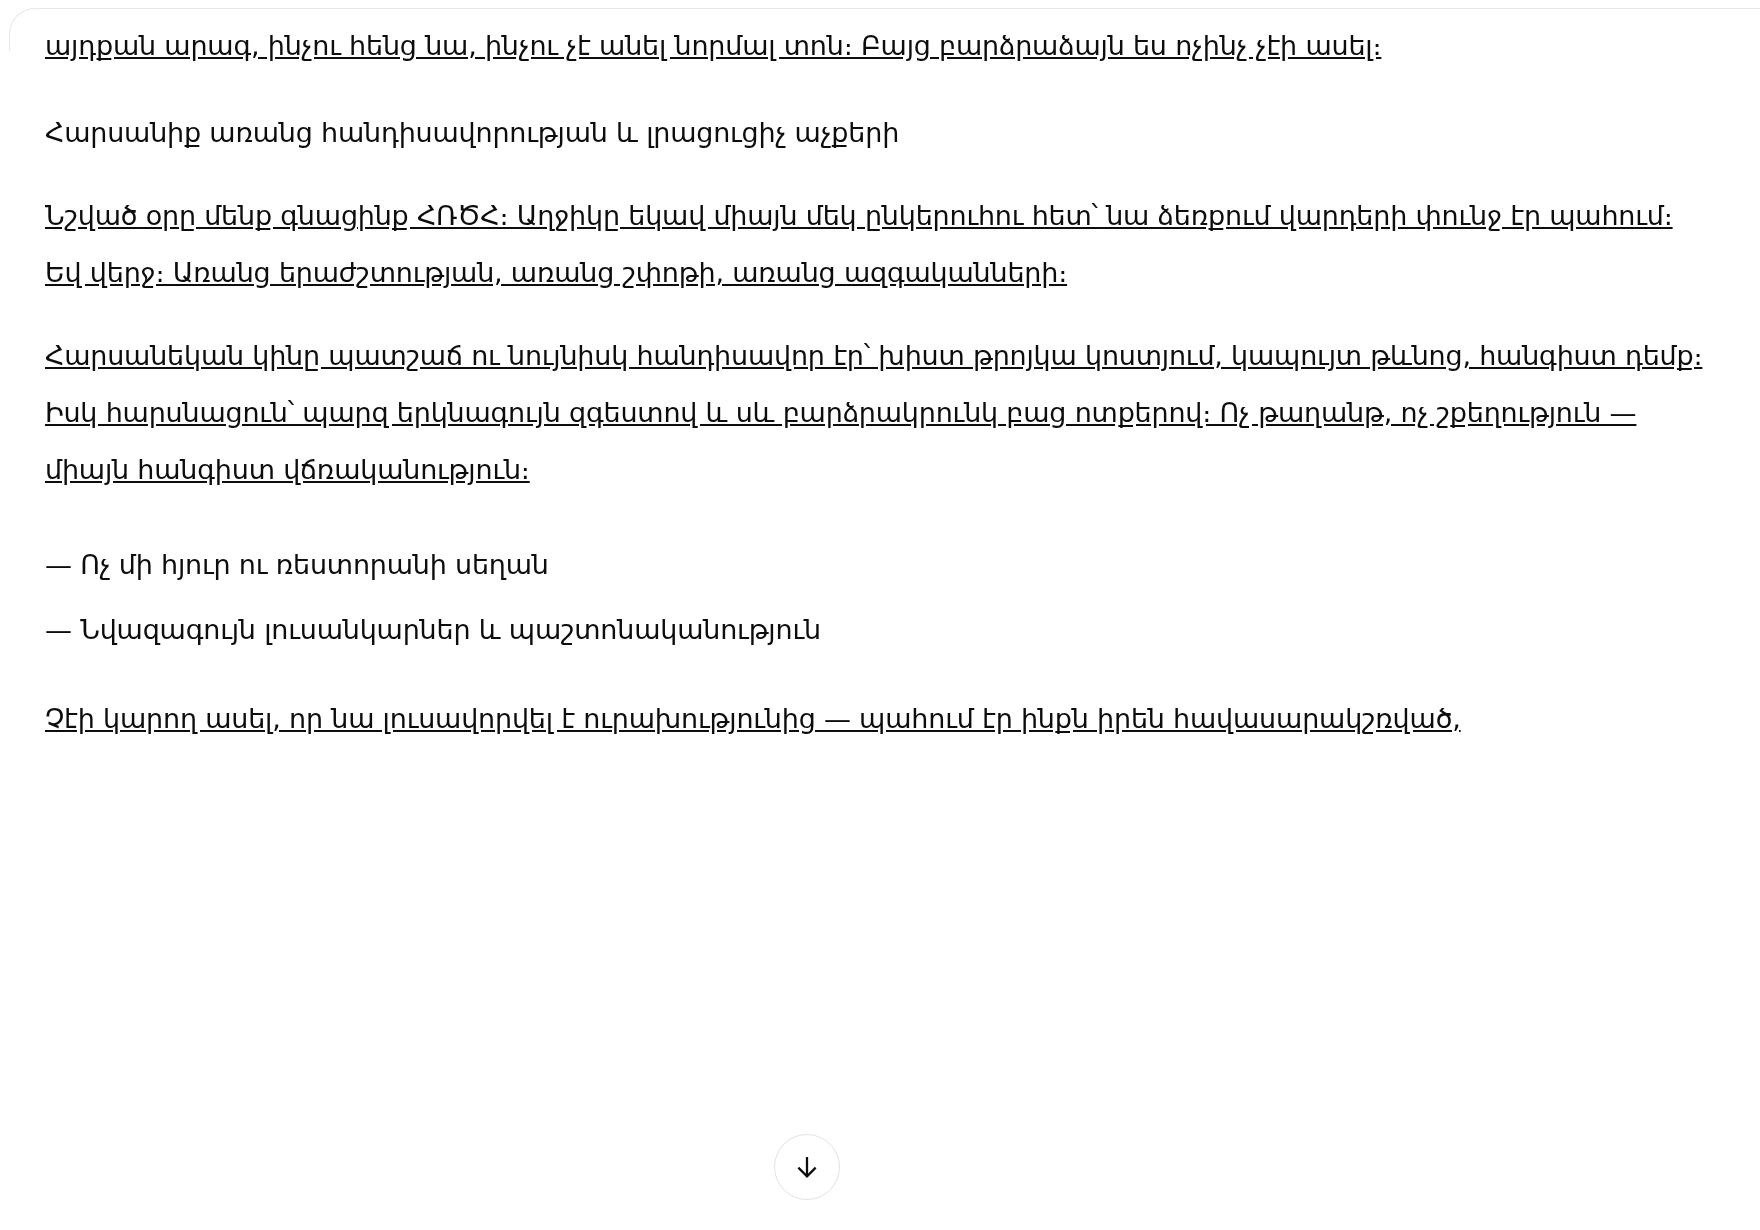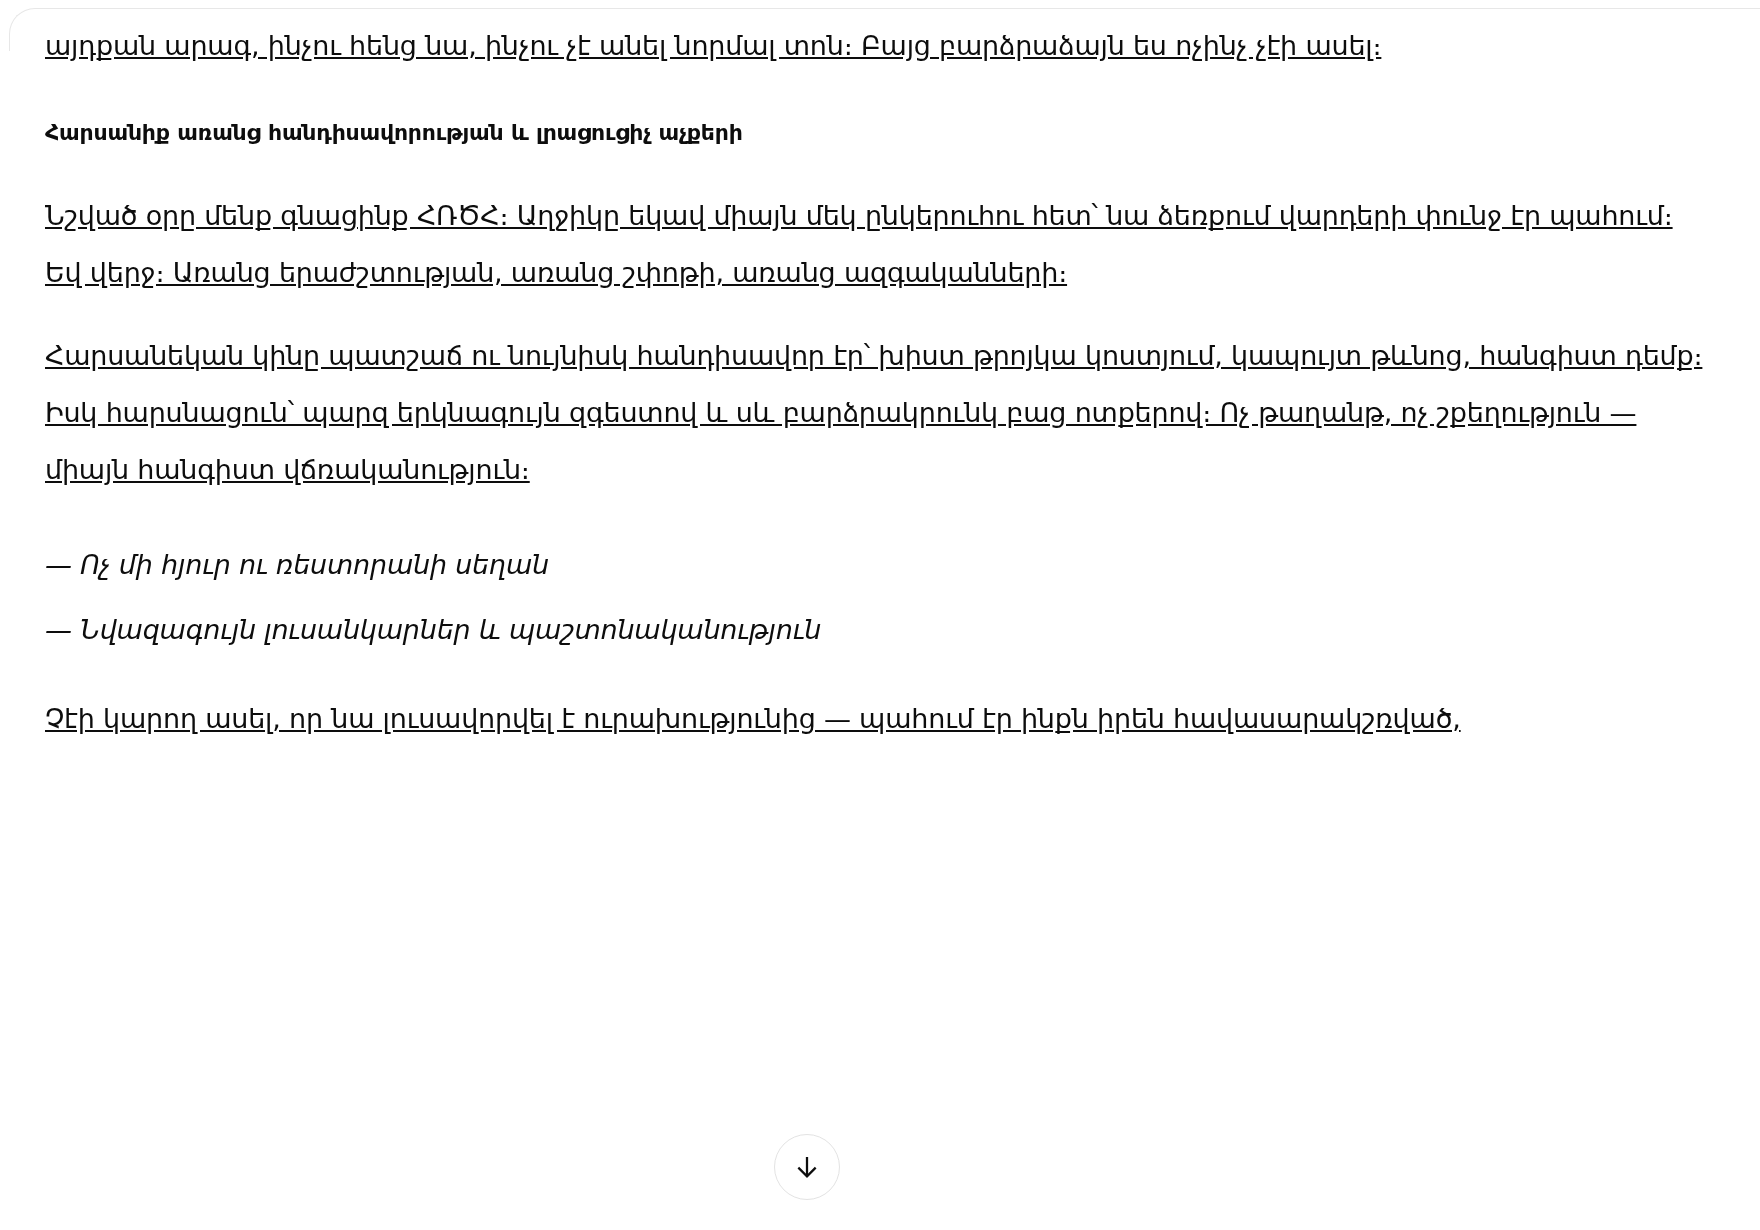--- a/index.html
+++ b/index.html
@@ -35,28 +35,27 @@
     padding: 17px 52px 0 45px;
     font-size: 27px;
     letter-spacing: -0.2px;
     line-height: 57px;
   }
   .content p {
     margin: 0 0 26px 0;
     text-decoration: underline;
   }
   .content h3 {
-    font-size: 22px;
-    font-weight: 700;
+    font-size: 27px;
+    font-weight: 400;
     margin: 30px 0 26px 0;
     line-height: 57px;
   }
   .dash-list {
     margin: 38px 0 32px 0;
-    font-style: italic;
   }
   .dash-list .dash-line {
     line-height: 57px;
     margin-bottom: 8px;
   }
   .scroll-btn {
     position: absolute;
     left: 774px;
     top: 1134px;
     width: 66px;

